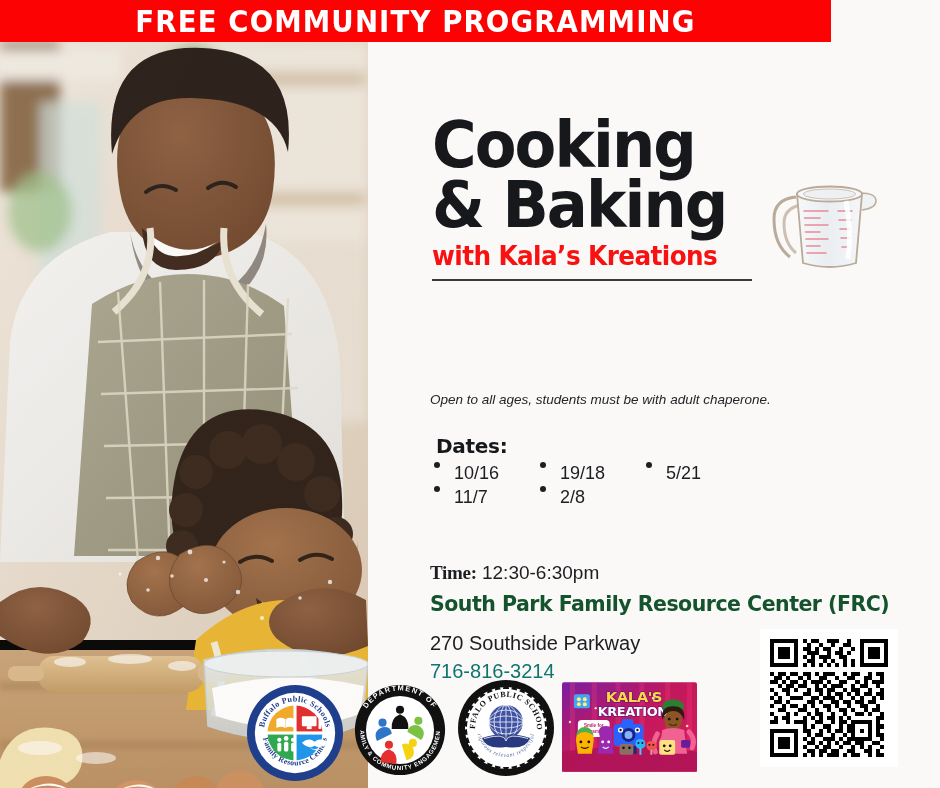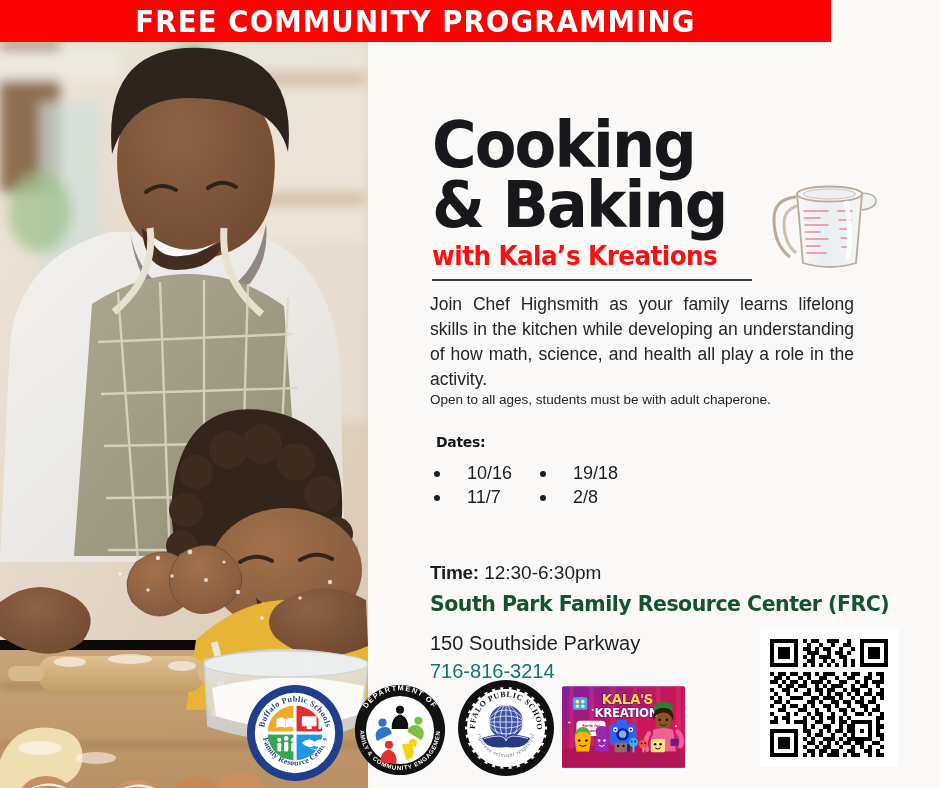--- a/index.html
+++ b/index.html
@@ -77,48 +77,49 @@
     position:absolute; left:62px; top:250px; width:424px;
     font-size:17.5px;
     line-height:1.42;
     color:#222529;
     text-align:justify;
     font-family:"Liberation Sans", sans-serif;
   }
   .note {
     position:absolute; left:62px; top:350px; width:440px;
     font-size:13.5px;
+    font-style:italic;
     color:#222529;
   }
 
   
   .dates-label {
     position:absolute; left:68px; top:392px;
     font-family:"DejaVu Sans", sans-serif;
-    font-weight:bold; font-size:14px; color:#16181C;
+    font-weight:bold; font-size:20px; color:#16181C;
     letter-spacing:-0.3px;
   }
   .dates-grid {
     position:absolute; left:66px; top:420px; width:420px;
     display:flex; gap:0px;
   }
   .dates-col { width:106px; }
   .date-item {
-    display:flex; align-items:center; gap:27px;
+    display:flex; gap:14px;
     font-size:18px; color:#1c1e22; line-height:1.33;
     height:24px;
   }
   .bullet { width:6px; height:6px; border-radius:50%; background:#1c1e22; flex:0 0 6px; }
 
   .time-row {
     position:absolute; left:62px; top:520px;
     font-size:19px; color:#1c1e22;
   }
   .time-row b {
-    font-family:Liberation Sans, sans-serif; font-weight:bold; letter-spacing:-0.3px;
+    font-family:Liberation Serif, serif; font-weight:bold; letter-spacing:-0.3px;
   }
 
   
   .venue {
     position:absolute; left:62px; top:550px;
     font-family:"DejaVu Sans", sans-serif;
     font-weight:bold; font-size:20.5px; color:#14532d;
     letter-spacing:-0.5px; white-space:nowrap;
   }
   .addr1 { position:absolute; left:62px; top:590px; font-size:20px; color:#1c1e22; }
@@ -129,21 +130,21 @@
     position:absolute; left:392px; top:587px; width:138px; height:138px;
     background:#ffffff; padding:10px;
   }
   .qr svg { display:block; }
 
   
   .logo { position:absolute; }
   #logo-frc  { left:246px; top:684px; width:98px;  height:98px; }
   #logo-dfce { left:354px; top:684px; width:92px;  height:92px; }
   #logo-bps  { left:456px; top:676px; width:100px; height:104px; }
-  #logo-kala { left:562px; top:682px; width:123px; height:90px; }
+  #logo-kala { left:562px; top:682px; width:135px; height:90px; }
 
   .logo svg { display:block; width:100%; height:100%; }
 </style>
 </head>
 <body>
 
 <div class="banner">
   <div class="banner-text">FREE COMMUNITY PROGRAMMING</div>
 </div>
 
@@ -370,21 +371,20 @@
           <path d="M73 53 H85"></path>
           <path d="M74 62 H84"></path>
           <path d="M75 71 H83"></path>
           <path d="M76 80 H82"></path>
       </g>
 
       <path d="M80 34 q6 30 2 58" stroke="#ffffff" stroke-width="5" fill="none" opacity="0.85"></path>
     </svg>
   </div>
 
-  <div class="para">Join Chef Highsmith as your family learns lifelong skills in the kitchen while developing an understanding of how math, science, and health all play a role in the activity.</div>
   <div class="note">Open to all ages, students must be with adult chaperone.</div>
 
   <div class="dates-label">Dates:</div>
   <div class="dates-grid">
     <div class="dates-col">
       <div class="date-item">
           <span class="bullet"></span>
           <span>10/16</span>
         </div>
       <div class="date-item">
@@ -395,29 +395,35 @@
     <div class="dates-col">
       <div class="date-item">
           <span class="bullet"></span>
           <span>19/18</span>
         </div>
       <div class="date-item">
           <span class="bullet"></span>
           <span>2/8</span>
         </div>
     </div>
+    <div class="dates-col">
+      <div class="date-item">
+          <span class="bullet"></span>
+          <span>5/21</span>
+        </div>
+    </div>
   </div>
 
   <div class="time-row">
     <b>Time:</b>
     <span>12:30-6:30pm</span>
   </div>
 
   <div class="venue">South Park Family Resource Center (FRC)</div>
-  <div class="addr1">150 Southside Parkway</div>
+  <div class="addr1">270 Southside Parkway</div>
   <div class="addr2">716-816-3214</div>
 
   <div class="qr">
     <svg viewBox="0 0 29 29" shape-rendering="crispEdges" width="118" height="118" aria-hidden="true">
       <rect width="29" height="29" fill="#ffffff"></rect>
       <g fill="#000000">
 
         <rect x="0" y="0" width="7" height="1"></rect>
           <rect x="0" y="6" width="7" height="1"></rect>
         <rect x="0" y="0" width="1" height="7"></rect>

